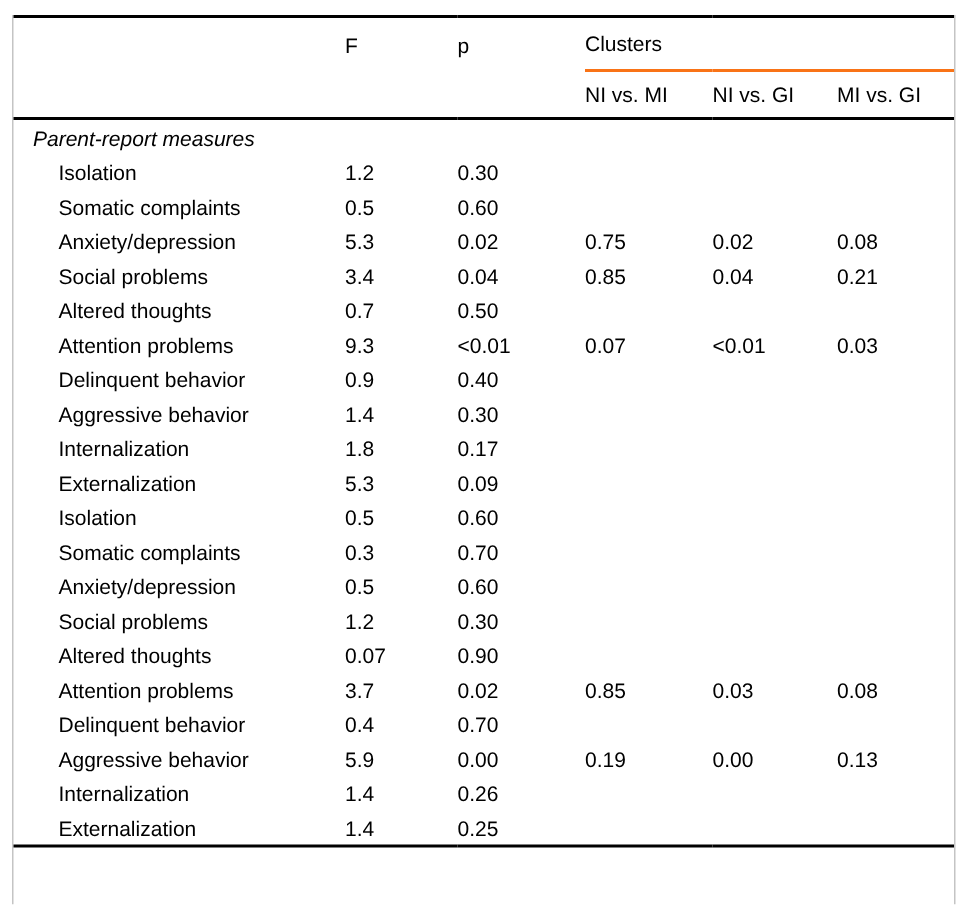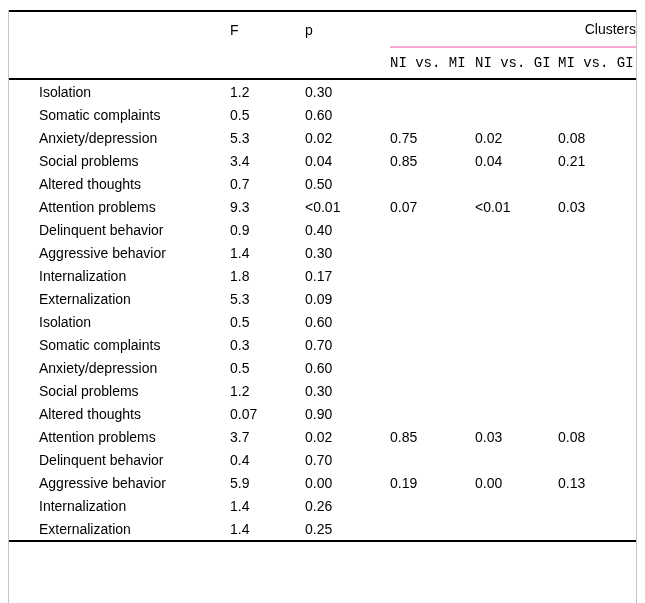--- a/index.html
+++ b/index.html
@@ -41,24 +41,24 @@
   col.c-c3    { width: 78px; }
 
   thead { border-bottom: 2px solid #000000; }
   th {
     font-weight: normal;
     text-align: left;
     vertical-align: middle;
     padding: 0;
   }
   .h1 th { height: 34px; }
-  .h2 th { height: 30px; font-family: Liberation Mono, monospace; }
+  .h2 th { height: 30px; }
   .clusters-th {
-    text-align: right;
-    border-bottom: 2px solid #f9a8d4;
+    text-align: left;
+    border-bottom: 2px solid #f97316;
   }
   tbody td {
     height: 23px;
     padding: 0;
     vertical-align: middle;
   }
   td.section {
     font-style: italic;
     padding-left: 13px;
   }
@@ -90,20 +90,23 @@
           <th></th>
           <th></th>
           <th></th>
           <th class="num">NI vs. MI</th>
           <th class="num">NI vs. GI</th>
           <th class="num">MI vs. GI</th>
         </tr>
       </thead>
       <tbody id="tbody">
           <tr>
+            <td colspan="6" class="section">Parent-report measures</td>
+          </tr>
+          <tr>
             <td class="label">Isolation</td>
             <td class="num">1.2</td>
             <td class="num">0.30</td>
             <td class="num"></td>
             <td class="num"></td>
             <td class="num"></td>
           </tr>
           <tr>
             <td class="label">Somatic complaints</td>
             <td class="num">0.5</td>

